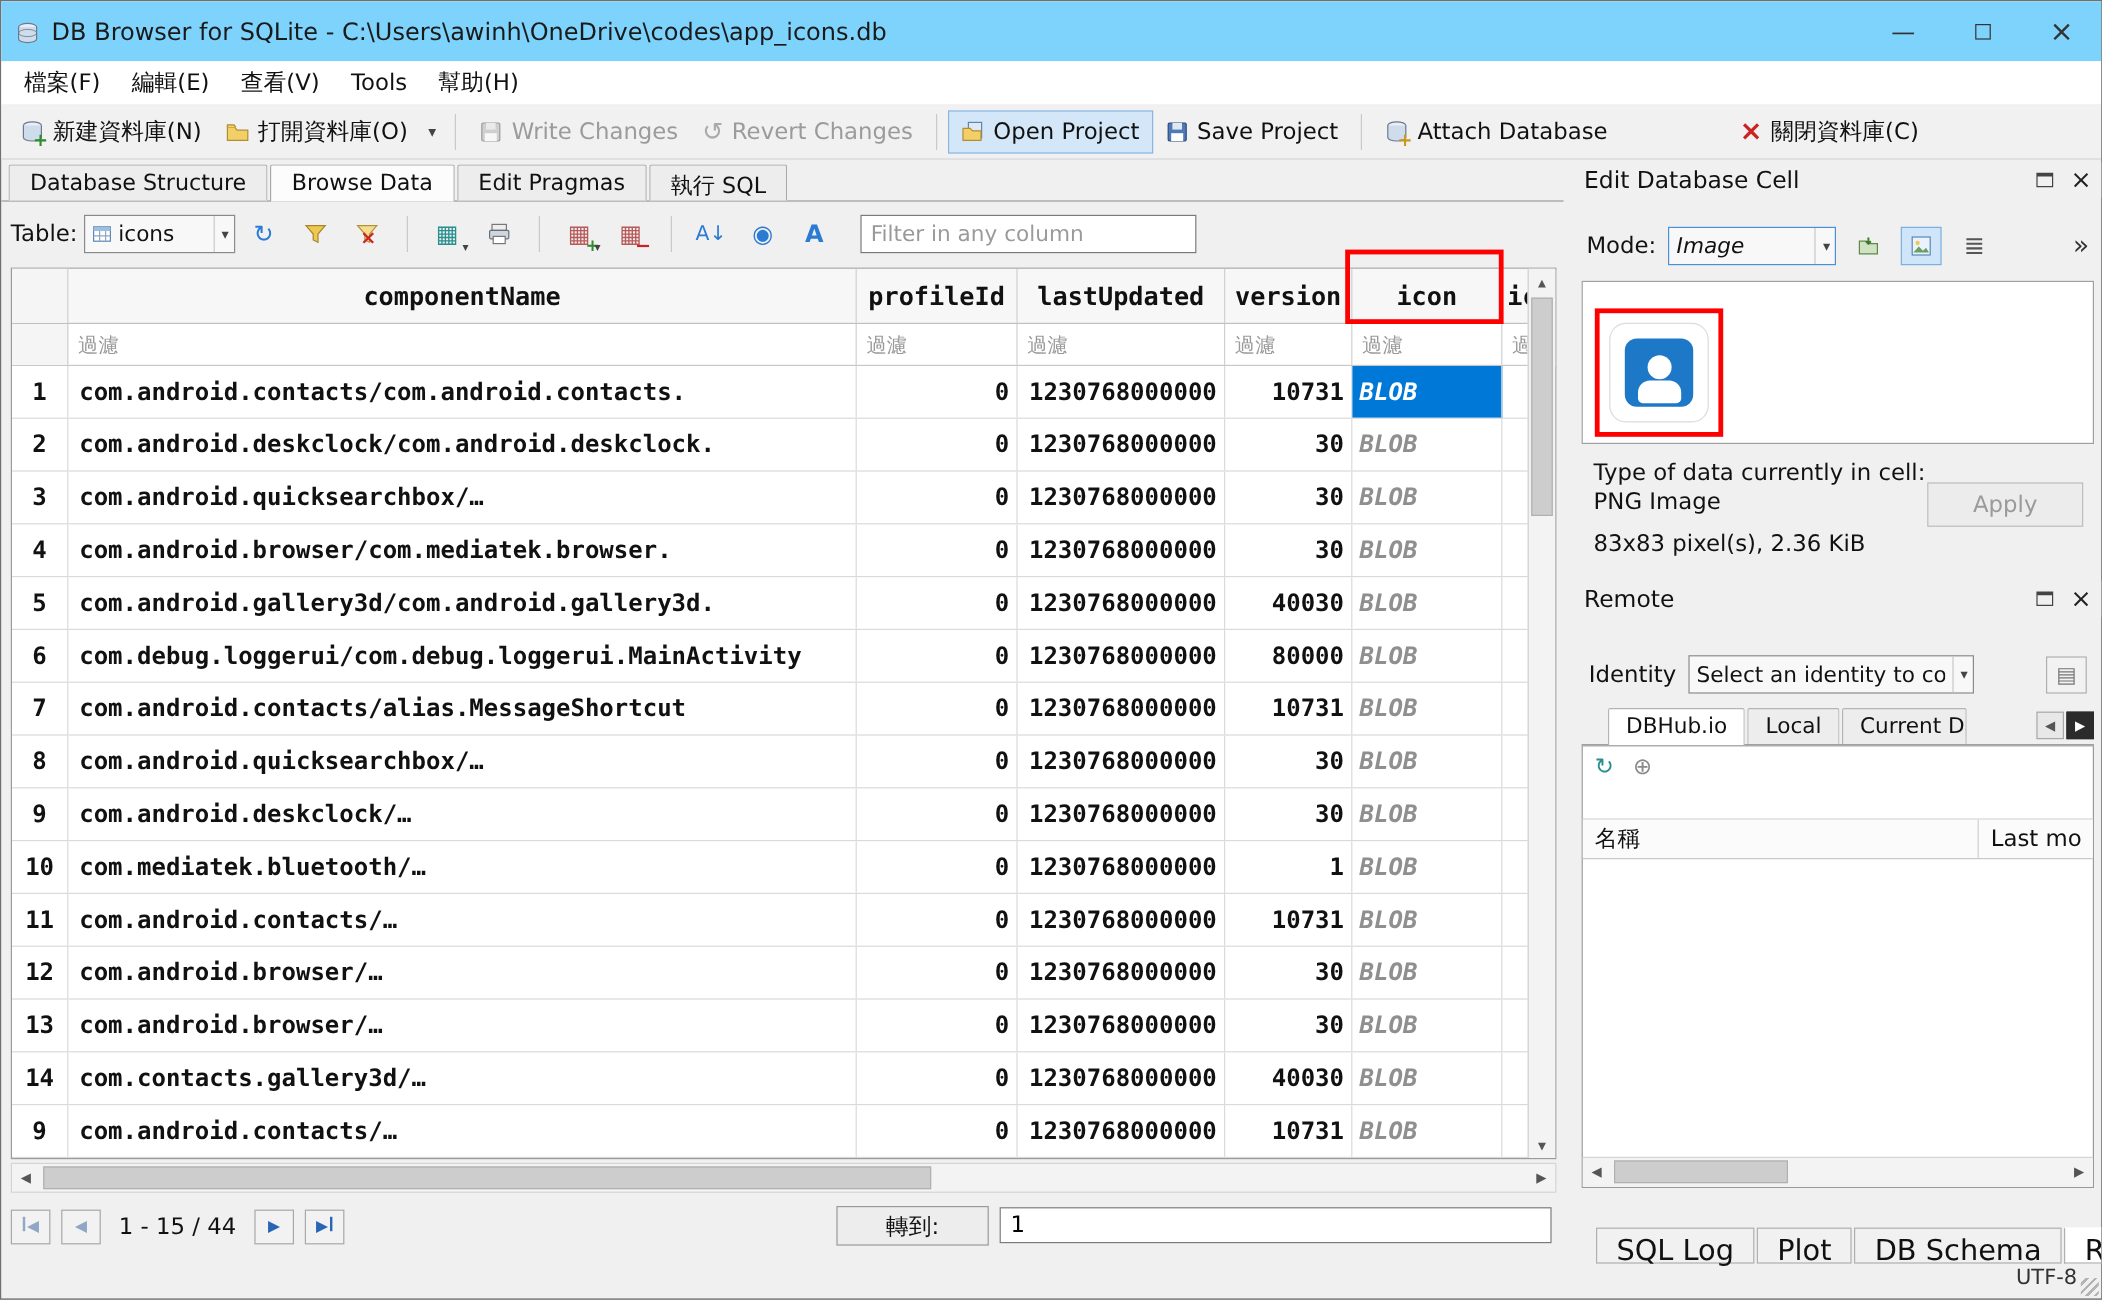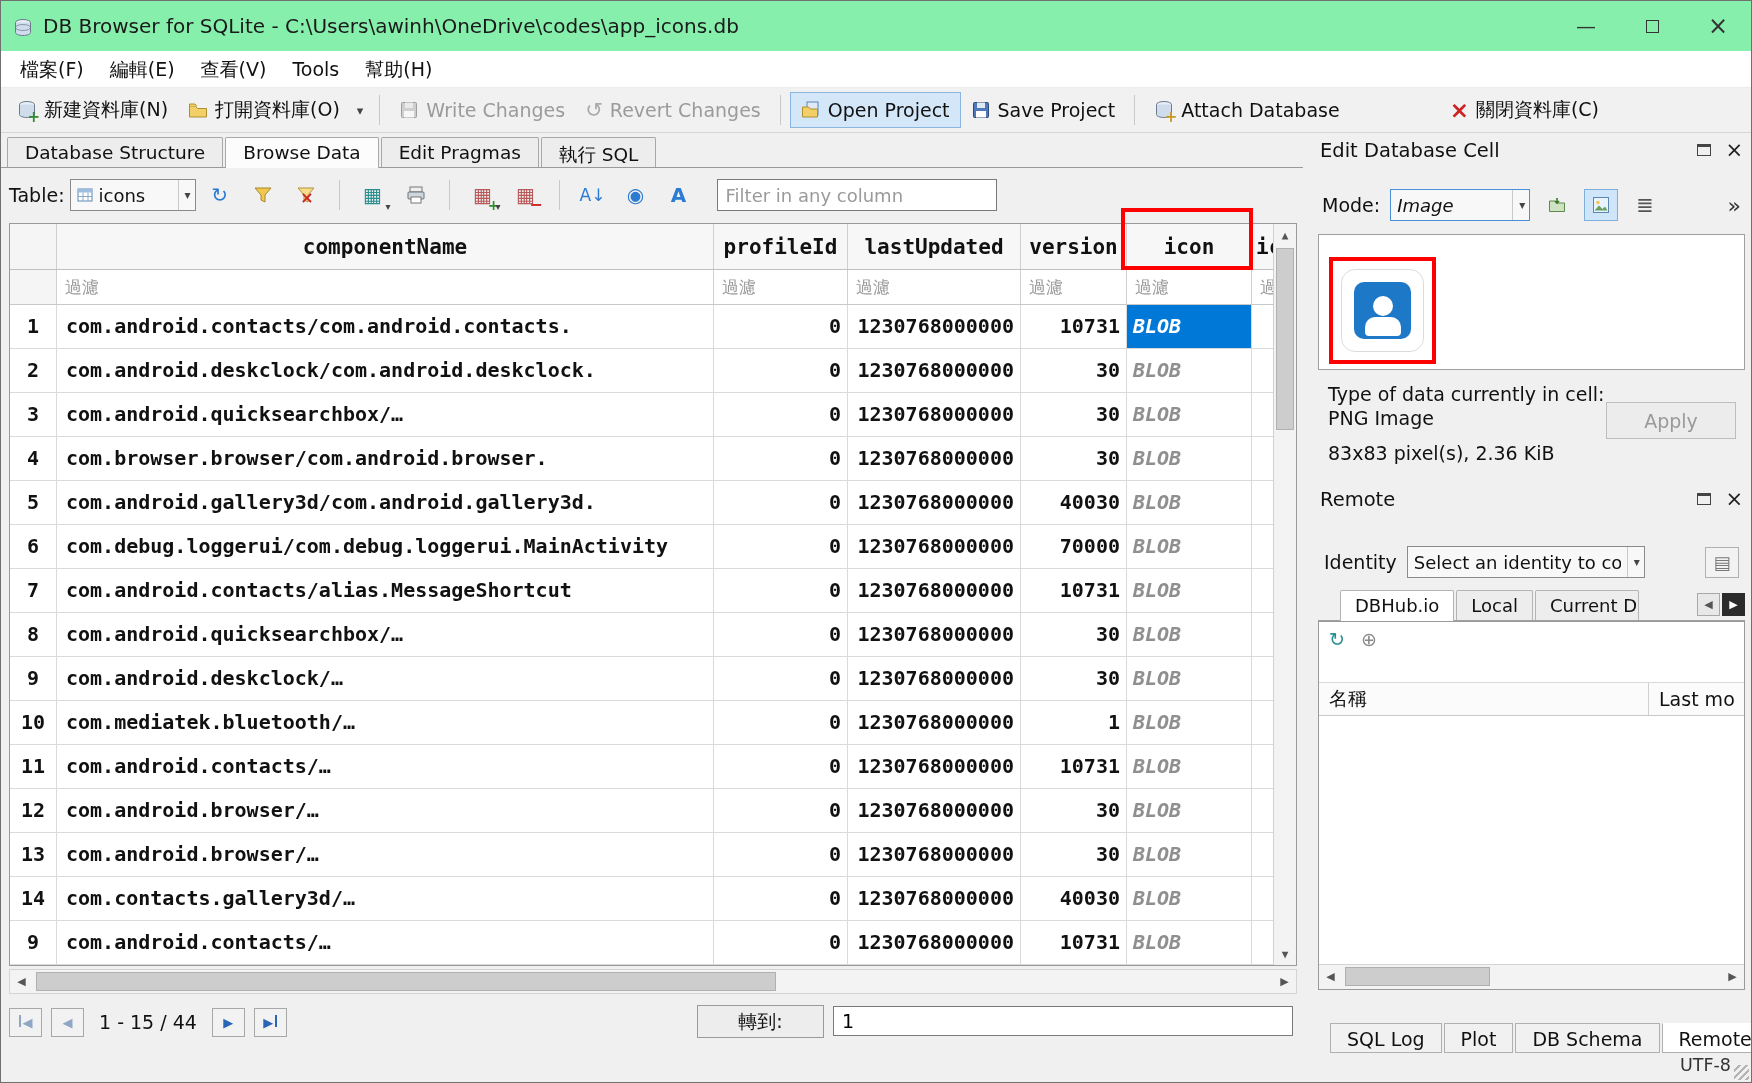--- a/index.html
+++ b/index.html
@@ -3,21 +3,21 @@
 <meta charset="utf-8">
 <style>
   * { box-sizing: border-box; margin: 0; padding: 0; }
   html,body { background:#555; }
   .window{
     position:relative; width:1752px; height:1083px; margin:0 auto;
     background:#f0f0f0; border:1px solid #707070; overflow:hidden;
     font-family:"DejaVu Sans","Liberation Sans",sans-serif; font-size:19px; color:#111;
   }
   
-  .titlebar{position:absolute;left:0;top:0;right:0;height:50px;background:#86efac;display:flex;align-items:center;padding-left:12px;gap:10px;}
+  .titlebar{position:absolute;left:0;top:0;right:0;height:50px;background:#7dd3fc;display:flex;align-items:center;padding-left:12px;gap:10px;}
   .title-text{font-size:20px;color:#1a1a1a;}
   .win-controls{margin-left:auto;display:flex;height:100%;}
   .win-btn{width:66px;height:100%;display:flex;align-items:center;justify-content:center;font-size:20px;color:#333;}
   .maxbox{width:13px;height:13px;border:1.6px solid #333;display:inline-block;}
   .win-close{font-size:24px;}
   
   .menubar{position:absolute;left:0;top:50px;right:0;height:37px;background:#fff;display:flex;align-items:center;padding-left:6px;border-bottom:1px solid #ececec;}
   .menu-item{padding:0 13px;line-height:36px;font-size:19px;}
   
   .toolbar{position:absolute;left:0;top:87px;right:0;height:45px;background:#f1f1f1;border-bottom:1px solid #d6d6d6;display:flex;align-items:center;padding:0 6px;}
@@ -117,21 +117,21 @@
   .rt-btn{width:23px;height:23px;display:flex;align-items:center;justify-content:center;font-size:11px;border:1px solid #a8a8a8;background:#e8e8e8;color:#555;}
   .rt-btn.dark{background:#2b2b2b;color:#fff;border-color:#2b2b2b;}
   .rm-box{position:absolute;left:8px;right:8px;top:489px;height:369px;background:#fff;border:1px solid #9a9a9a;}
   .rm-toolbar{height:34px;display:flex;align-items:center;padding:0 10px;gap:16px;font-size:19px;}
   .rm-header{position:absolute;left:0;right:0;top:60px;height:34px;display:flex;background:#fbfbfb;border-top:1px solid #d8d8d8;border-bottom:1px solid #c8c8c8;}
   .rm-hc{display:flex;align-items:center;padding:0 10px;font-size:19px;border-right:1px solid #d0d0d0;overflow:hidden;white-space:nowrap;}
   .rm-hc.c1{width:330px;} .rm-hc.c2{flex:1;border-right:none;}
   .rm-hscroll{position:absolute;left:0;right:0;bottom:0;height:25px;background:#f3f3f3;border-top:1px solid #d4d4d4;}
   .rm-thumb{position:absolute;left:26px;top:2px;width:145px;height:19px;background:#cdcdcd;border:1px solid #b0b0b0;}
   .dock-tabs{position:absolute;left:8px;top:891px;height:31px;display:flex;gap:2px;padding-left:12px;}
-  .dtab{height:30px;padding:4px 16px;font-size:19px;background:#f1f1f1;border:1px solid #b0b0b0;white-space:nowrap;}
+  .dtab{height:30px;padding:4px 16px;font-size:24px;background:#f1f1f1;border:1px solid #b0b0b0;white-space:nowrap;}
   .dtab.active{background:#fff;border-top-color:#fff;}
   
   .statusenc{position:absolute;right:20px;top:1054px;font-size:17.5px;color:#333;}
   .grip{position:absolute;right:2px;bottom:2px;width:15px;height:15px;background:repeating-linear-gradient(135deg,transparent 0 3px,#b4b4b4 3px 5px);}
   
   .hl-col{position:absolute;left:1120px;top:207px;width:132px;height:62px;border:4px solid #ff0000;z-index:6;}
   svg{display:block;}
 </style>
 </head>
 <body>
@@ -364,42 +364,42 @@
             <div class="gc rownum w-num">3</div>
             <div class="gc c-name w-name">com.android.quicksearchbox/…</div>
             <div class="gc c-pid w-pid">0</div>
             <div class="gc c-lu w-lu">1230768000000</div>
             <div class="gc c-ver w-ver">30</div>
             <div class="gc c-icon w-icon blob">BLOB</div>
             <div class="gc w-part"></div>
           </div>
           <div class="grow">
             <div class="gc rownum w-num">4</div>
-            <div class="gc c-name w-name">com.browser.browser/com.android.browser.</div>
+            <div class="gc c-name w-name">com.android.browser/com.mediatek.browser.</div>
             <div class="gc c-pid w-pid">0</div>
             <div class="gc c-lu w-lu">1230768000000</div>
             <div class="gc c-ver w-ver">30</div>
             <div class="gc c-icon w-icon blob">BLOB</div>
             <div class="gc w-part"></div>
           </div>
           <div class="grow">
             <div class="gc rownum w-num">5</div>
             <div class="gc c-name w-name">com.android.gallery3d/com.android.gallery3d.</div>
             <div class="gc c-pid w-pid">0</div>
             <div class="gc c-lu w-lu">1230768000000</div>
             <div class="gc c-ver w-ver">40030</div>
             <div class="gc c-icon w-icon blob">BLOB</div>
             <div class="gc w-part"></div>
           </div>
           <div class="grow">
             <div class="gc rownum w-num">6</div>
             <div class="gc c-name w-name">com.debug.loggerui/com.debug.loggerui.MainActivity</div>
             <div class="gc c-pid w-pid">0</div>
             <div class="gc c-lu w-lu">1230768000000</div>
-            <div class="gc c-ver w-ver">70000</div>
+            <div class="gc c-ver w-ver">80000</div>
             <div class="gc c-icon w-icon blob">BLOB</div>
             <div class="gc w-part"></div>
           </div>
           <div class="grow">
             <div class="gc rownum w-num">7</div>
             <div class="gc c-name w-name">com.android.contacts/alias.MessageShortcut</div>
             <div class="gc c-pid w-pid">0</div>
             <div class="gc c-lu w-lu">1230768000000</div>
             <div class="gc c-ver w-ver">10731</div>
             <div class="gc c-icon w-icon blob">BLOB</div>

